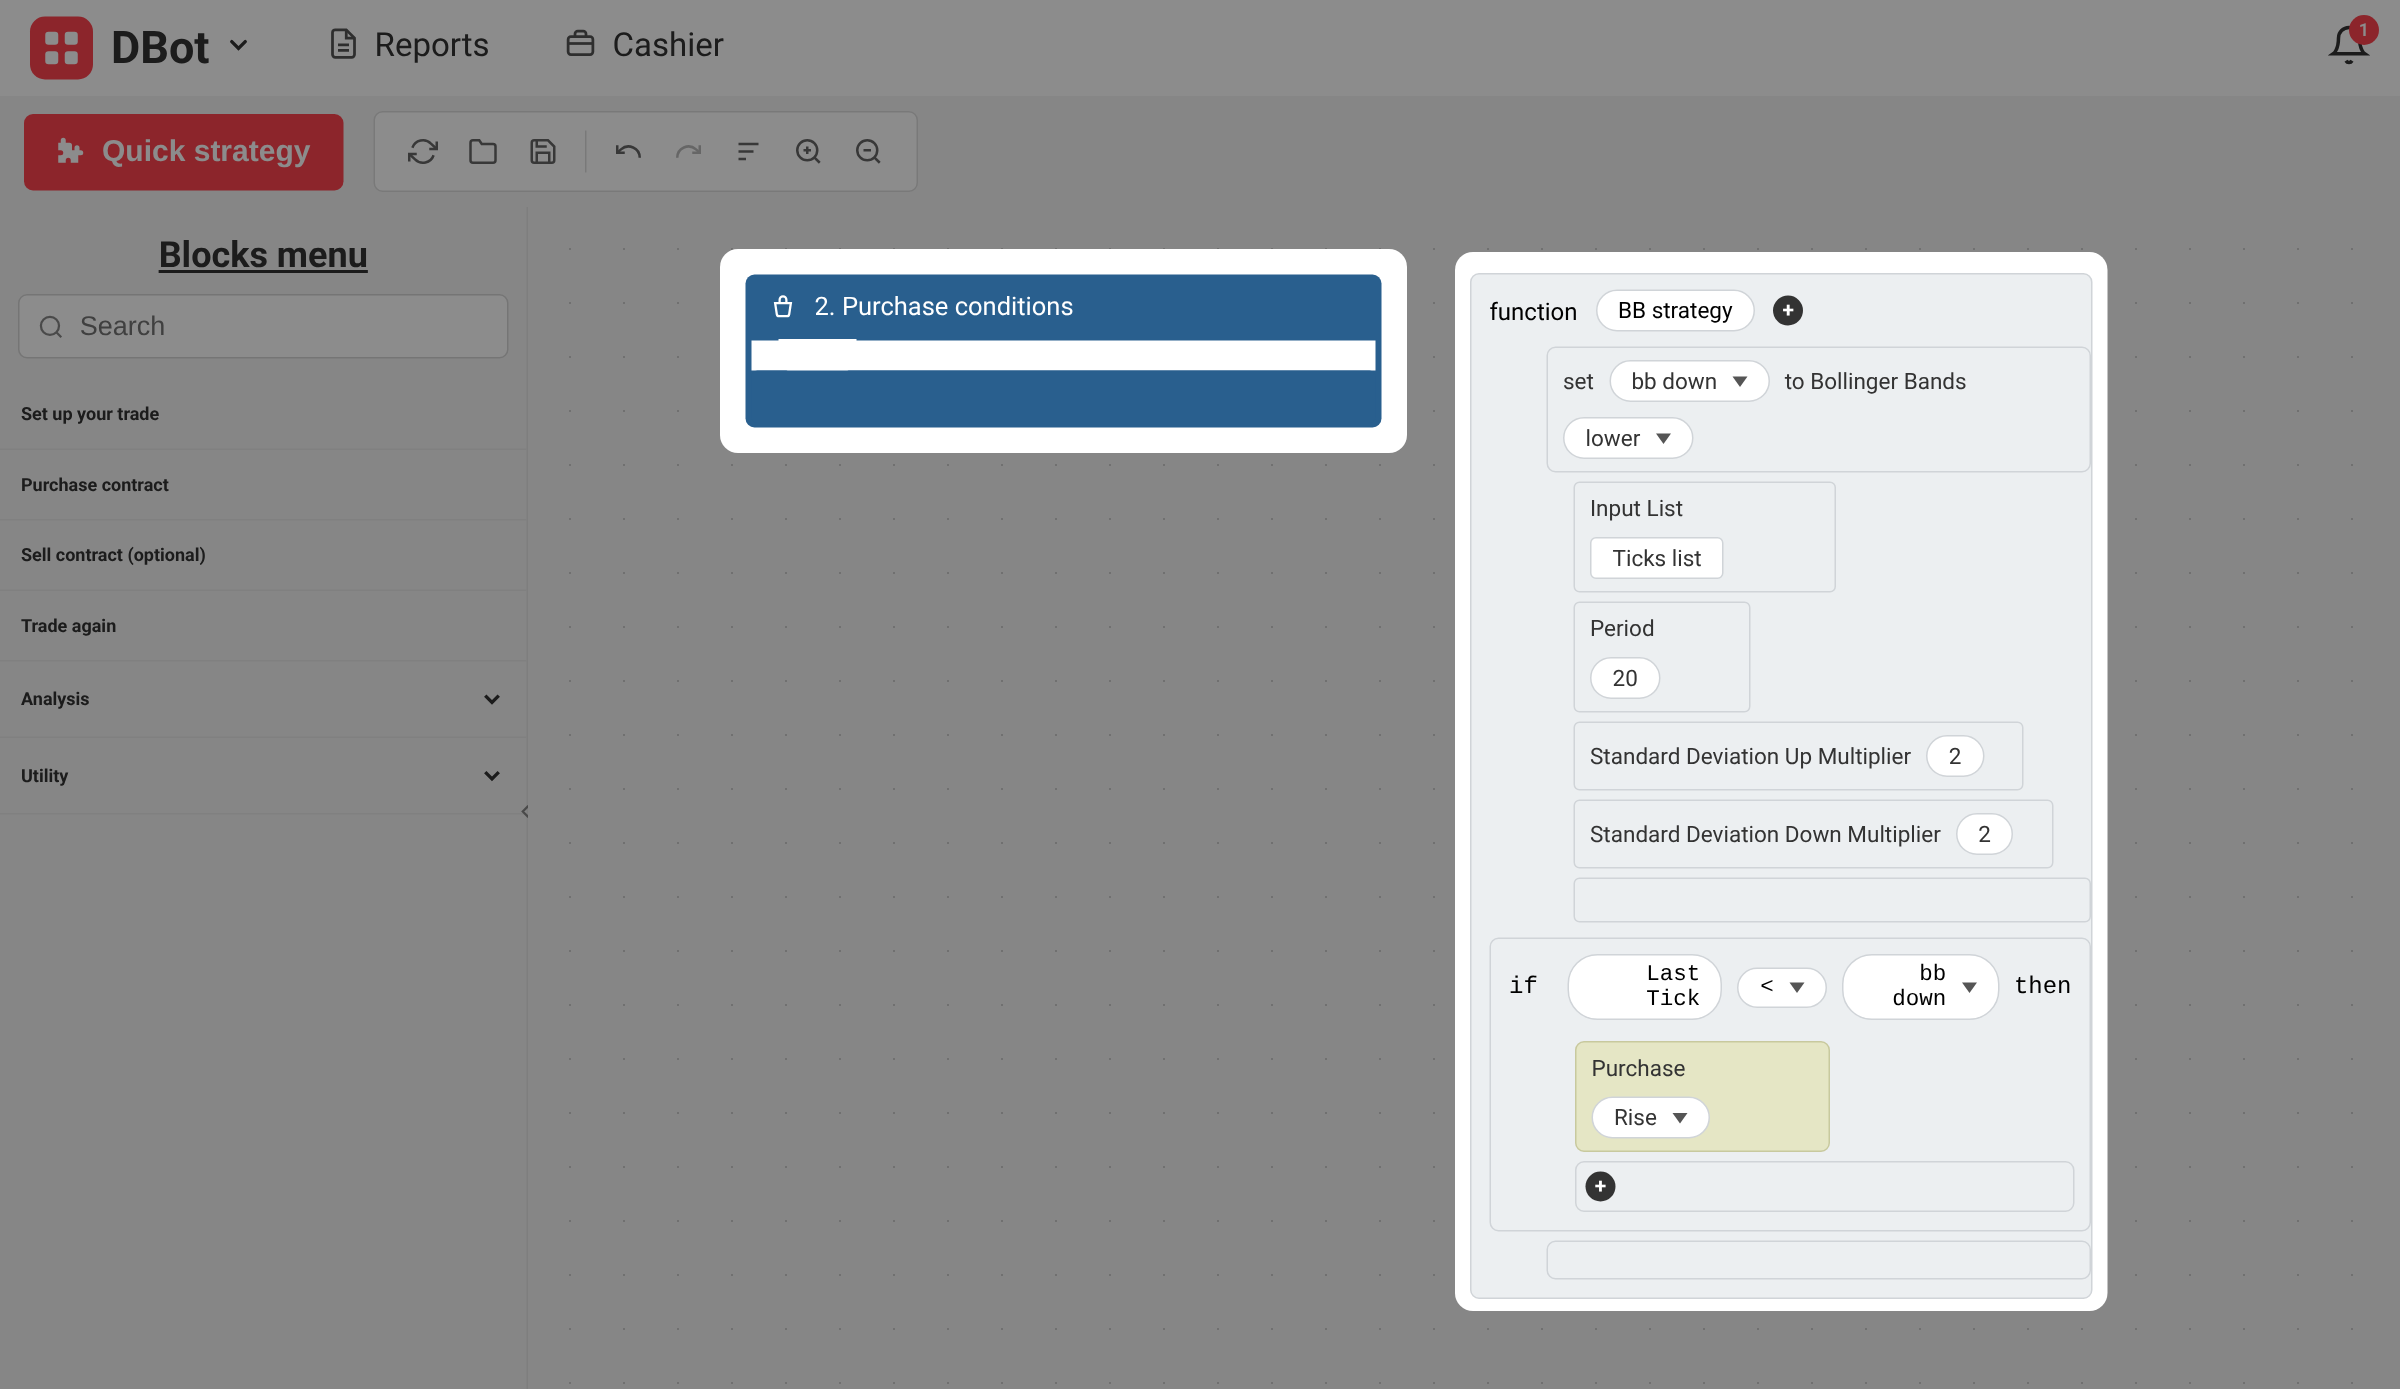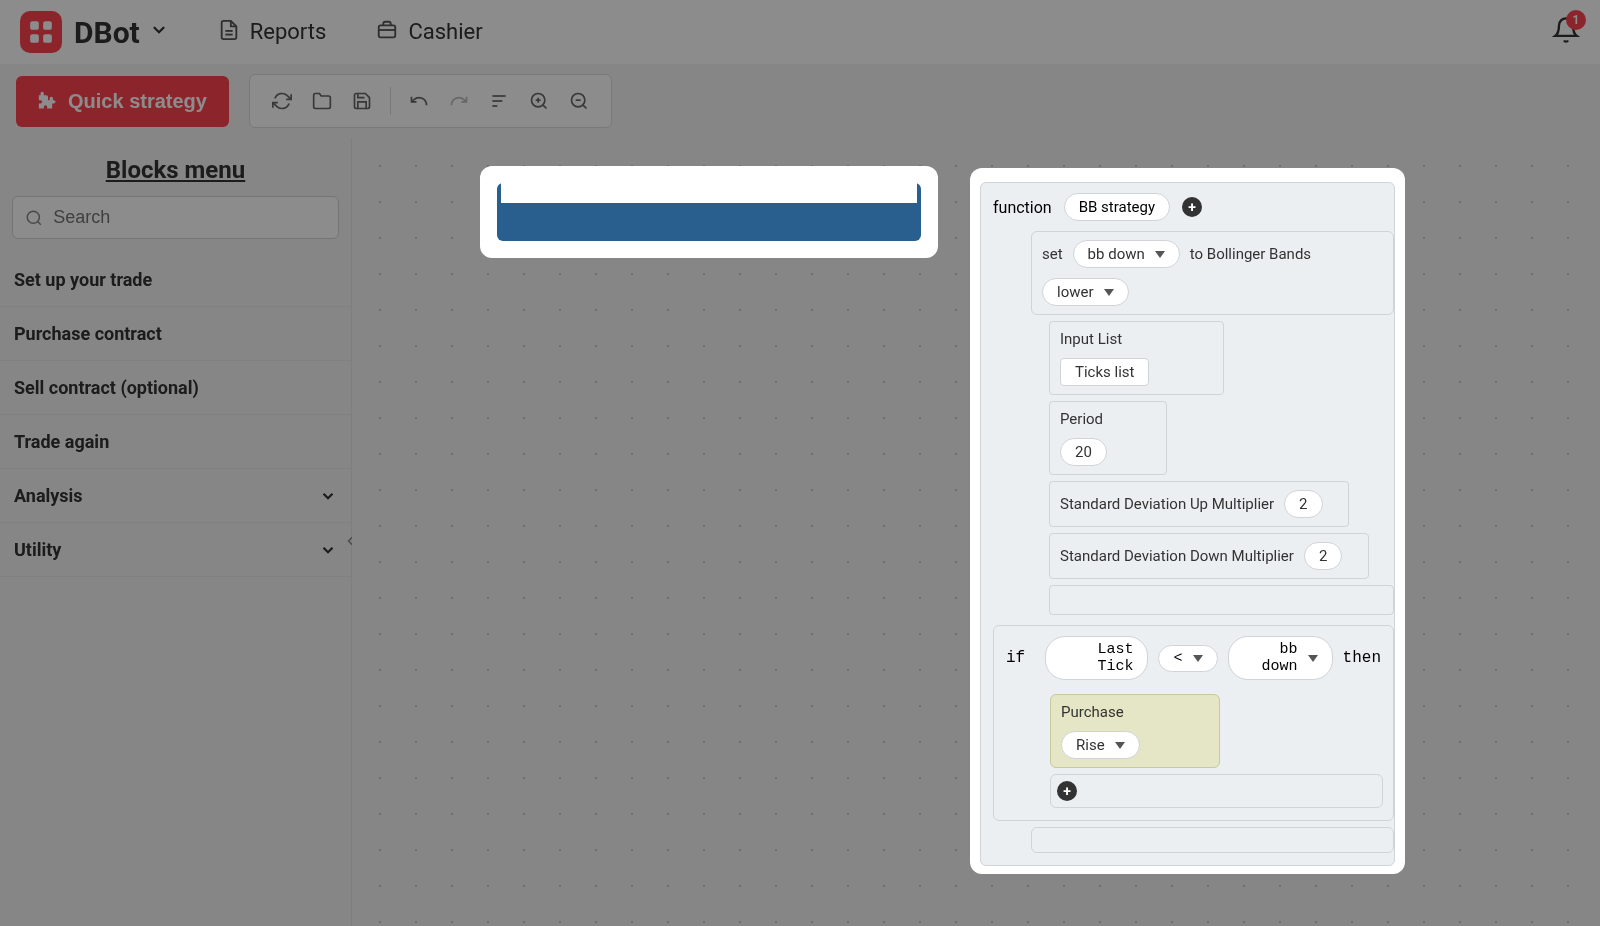--- a/index.html
+++ b/index.html
@@ -135,21 +135,21 @@
 .search-box input {
   border:none;outline:none;
   font-size:18px;
   margin-left:10px;
   width:100%;
   background:transparent;
   color:#333;
 }
 .cat-item {
   padding: 16px 14px;
-  font-size:18px;
+  font-size:12px;
   font-weight:700;
   color:#333;
   border-bottom:1px solid #eaeaea;
   display:flex;
   justify-content:space-between;
   align-items:center;
 }
 .collapse-handle {
   position:absolute;
   left:344px;
@@ -414,20 +414,27 @@
   </div>
   <div class="canvas">
     <div class="dot-grid"></div>
   </div>
 </div>
 
 <div class="overlay"></div>
 
 <div class="spot spot1">
   <div class="pc-block">
+    <div class="pc-header">
+      <svg width="18" height="18" viewBox="0 0 24 24" fill="none" stroke="#fff" stroke-width="2">
+          <path d="M5 8h14l-1.5 10a2 2 0 0 1-2 1.7H8.5a2 2 0 0 1-2-1.7L5 8z"></path>
+          <path d="M9 8V5a3 3 0 0 1 6 0v3"></path>
+        </svg>
+      <span>2. Purchase conditions</span>
+    </div>
     <div class="pc-slot-wrap">
       <div class="pc-gap" style="position:relative;">
         <div class="pc-notch"></div>
       </div>
       <div class="pc-slot"></div>
     </div>
   </div>
 </div>
 
 <div class="spot spot2">

